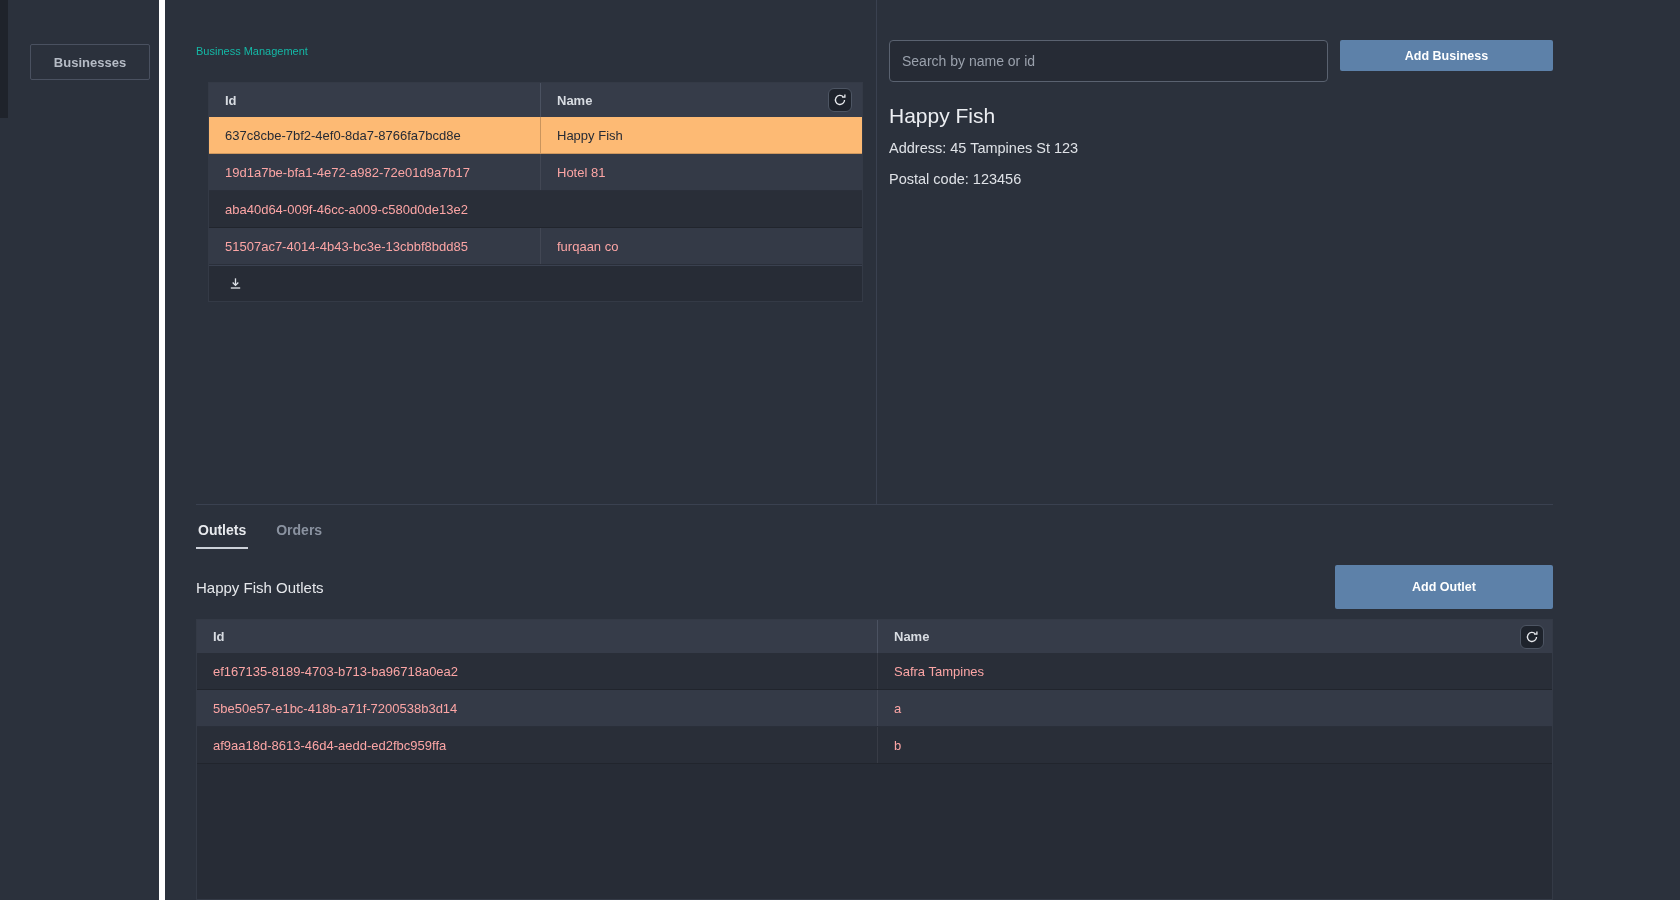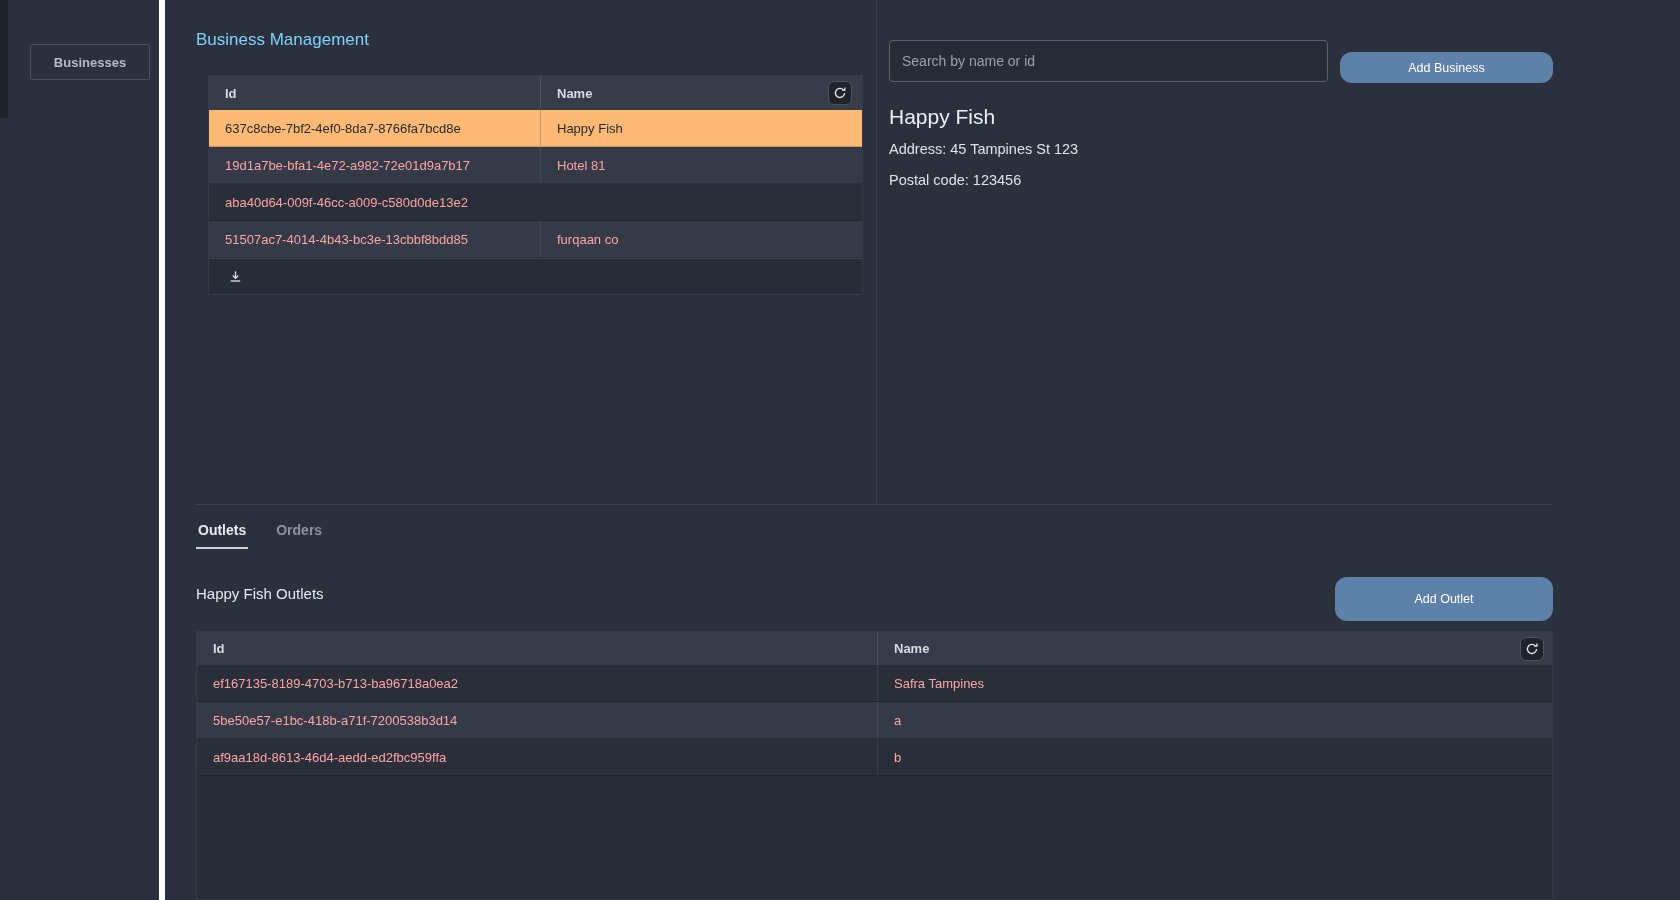--- a/index.html
+++ b/index.html
@@ -35,41 +35,40 @@
     padding: 0 127px 0 30px;
     display: flex; flex-direction: column;
   }
   
   .top-section {
     display: flex;
     height: 505px; flex: none;
     border-bottom: 1px solid #3a4150;
   }
   .top-left { width: 680px; flex: none; display: flex; flex-direction: column; }
-  .page-title { margin-top: 30px; font-size: 17px; font-weight: 400; color: #7dd3fc; }
+  .page-title { margin-top: 45px; font-size: 11px; font-weight: 400; color: #14b8a6; }
   .top-right {
     flex: 1; border-left: 1px solid #3a4150;
     padding: 40px 0 0 12px;
   }
   .search-row { display: flex; gap: 12px; }
   .search-input {
     flex: 1; height: 42px;
     background: #262b35; border: 1px solid #5a6270; border-radius: 4px;
     color: #d5d9e0; font-size: 14px; padding: 0 12px;
     font-family: "Liberation Sans", sans-serif;
     outline: none;
   }
   .search-input::placeholder { color: #9aa1ac; }
   .btn-primary {
     height: 31px; width: 213px; flex: none;
-    background: #5d81a9; border: none; border-radius: 12px;
-    color: #ffffff; font-size: 12.5px; font-weight: 400;
+    background: #5d81a9; border: none; border-radius: 2px;
+    color: #ffffff; font-size: 12.5px; font-weight: 700;
     font-family: "Liberation Sans", sans-serif;
     cursor: pointer;
-    margin-top: 12px;
   }
   
   .details { margin-top: 22px; }
   .details-name { font-size: 21px; font-weight: 400; color: #eceef2; margin-bottom: 12px; }
   .details-line { font-size: 14.5px; color: #dfe2e7; margin-bottom: 15px; }
   
   .table {
     border: 1px solid #343a46;
     background: #272c36;
     display: flex; flex-direction: column;

